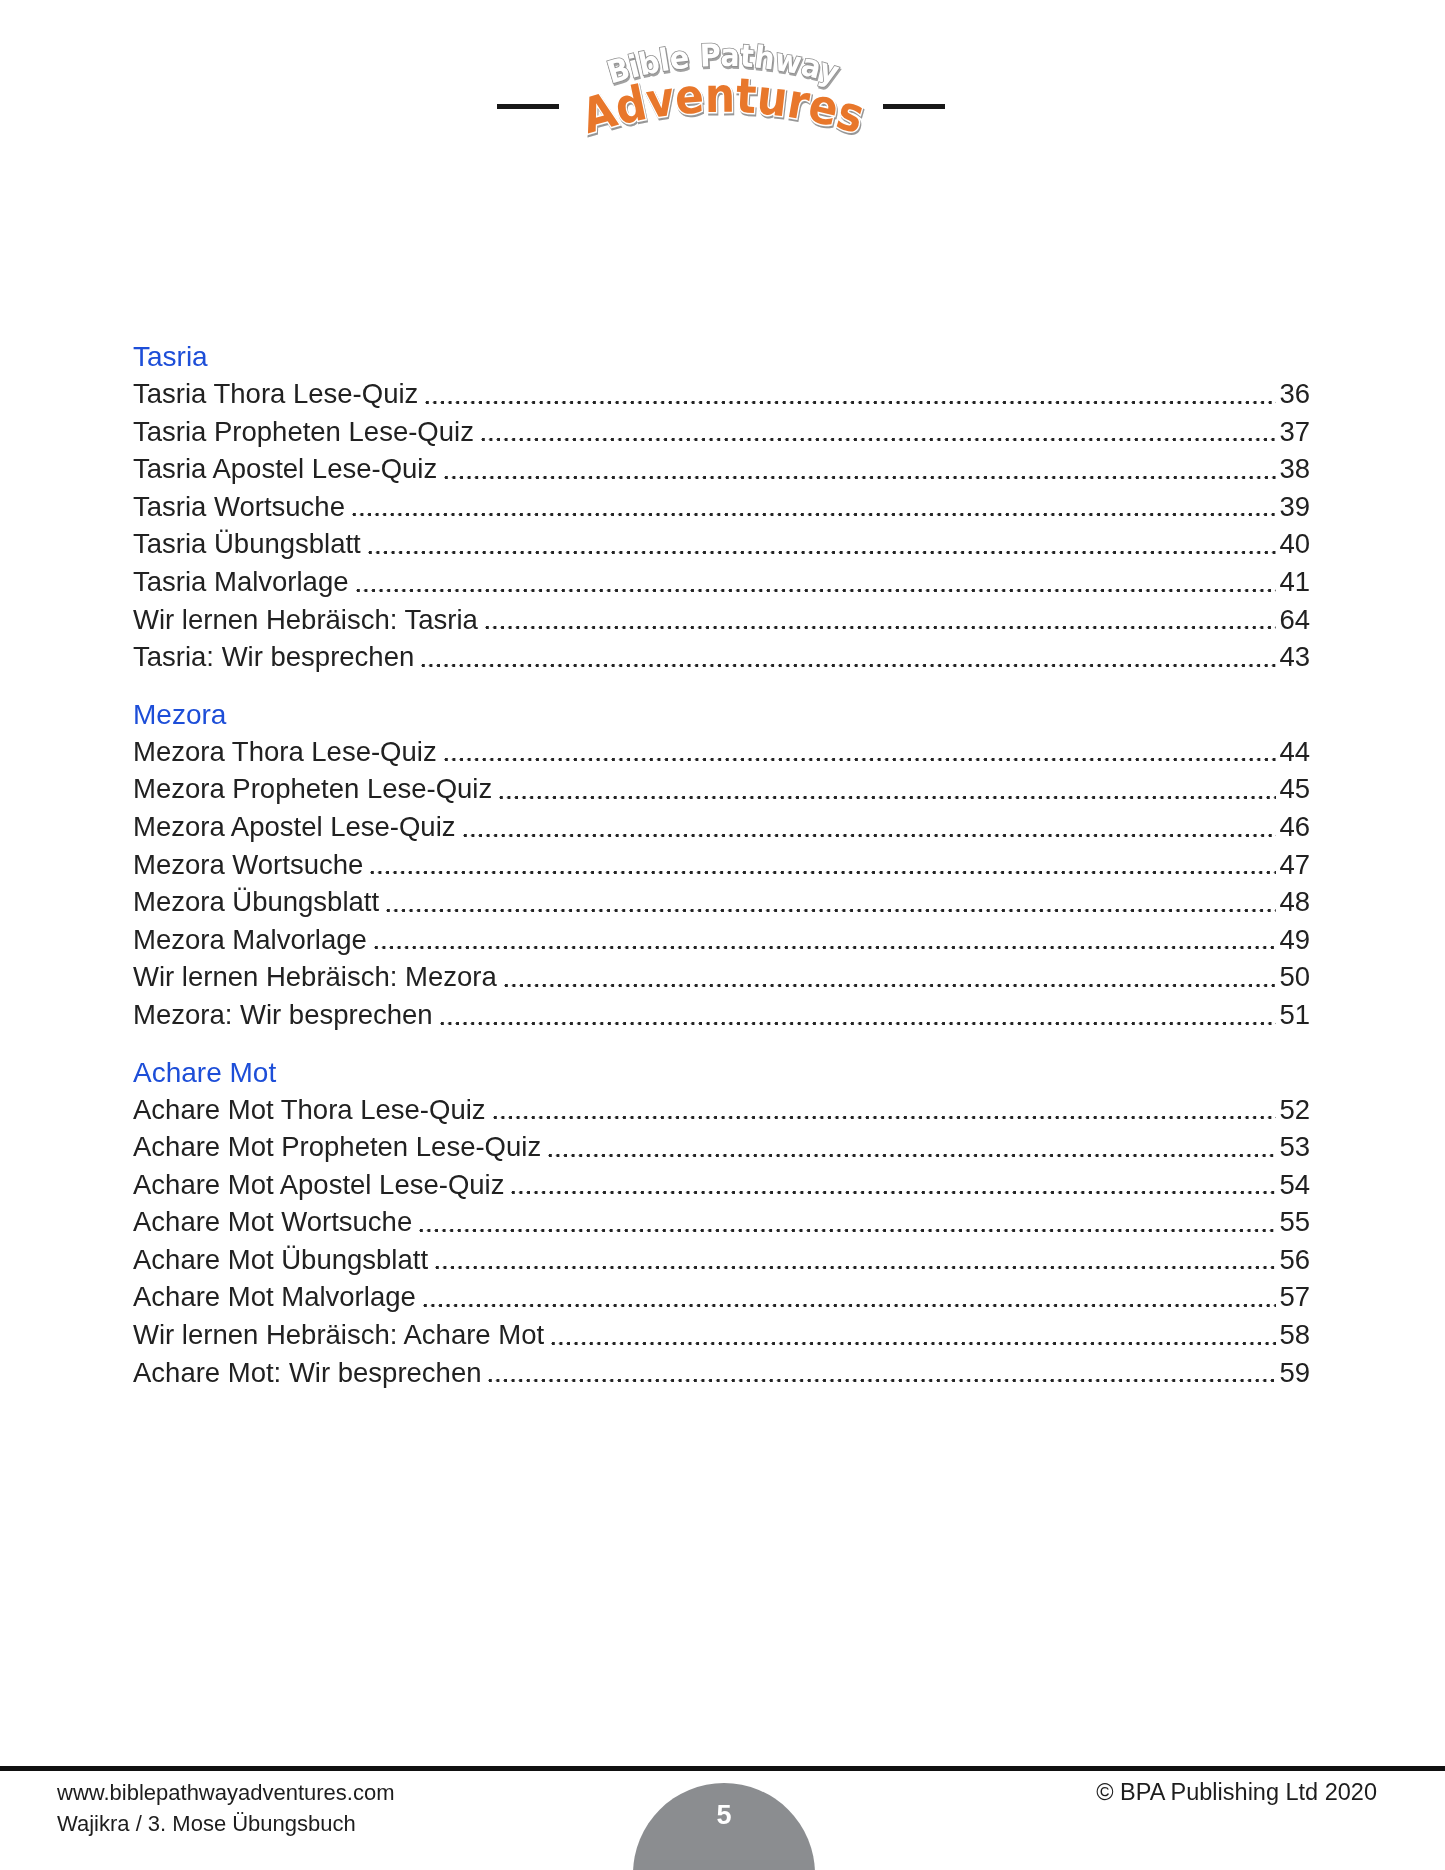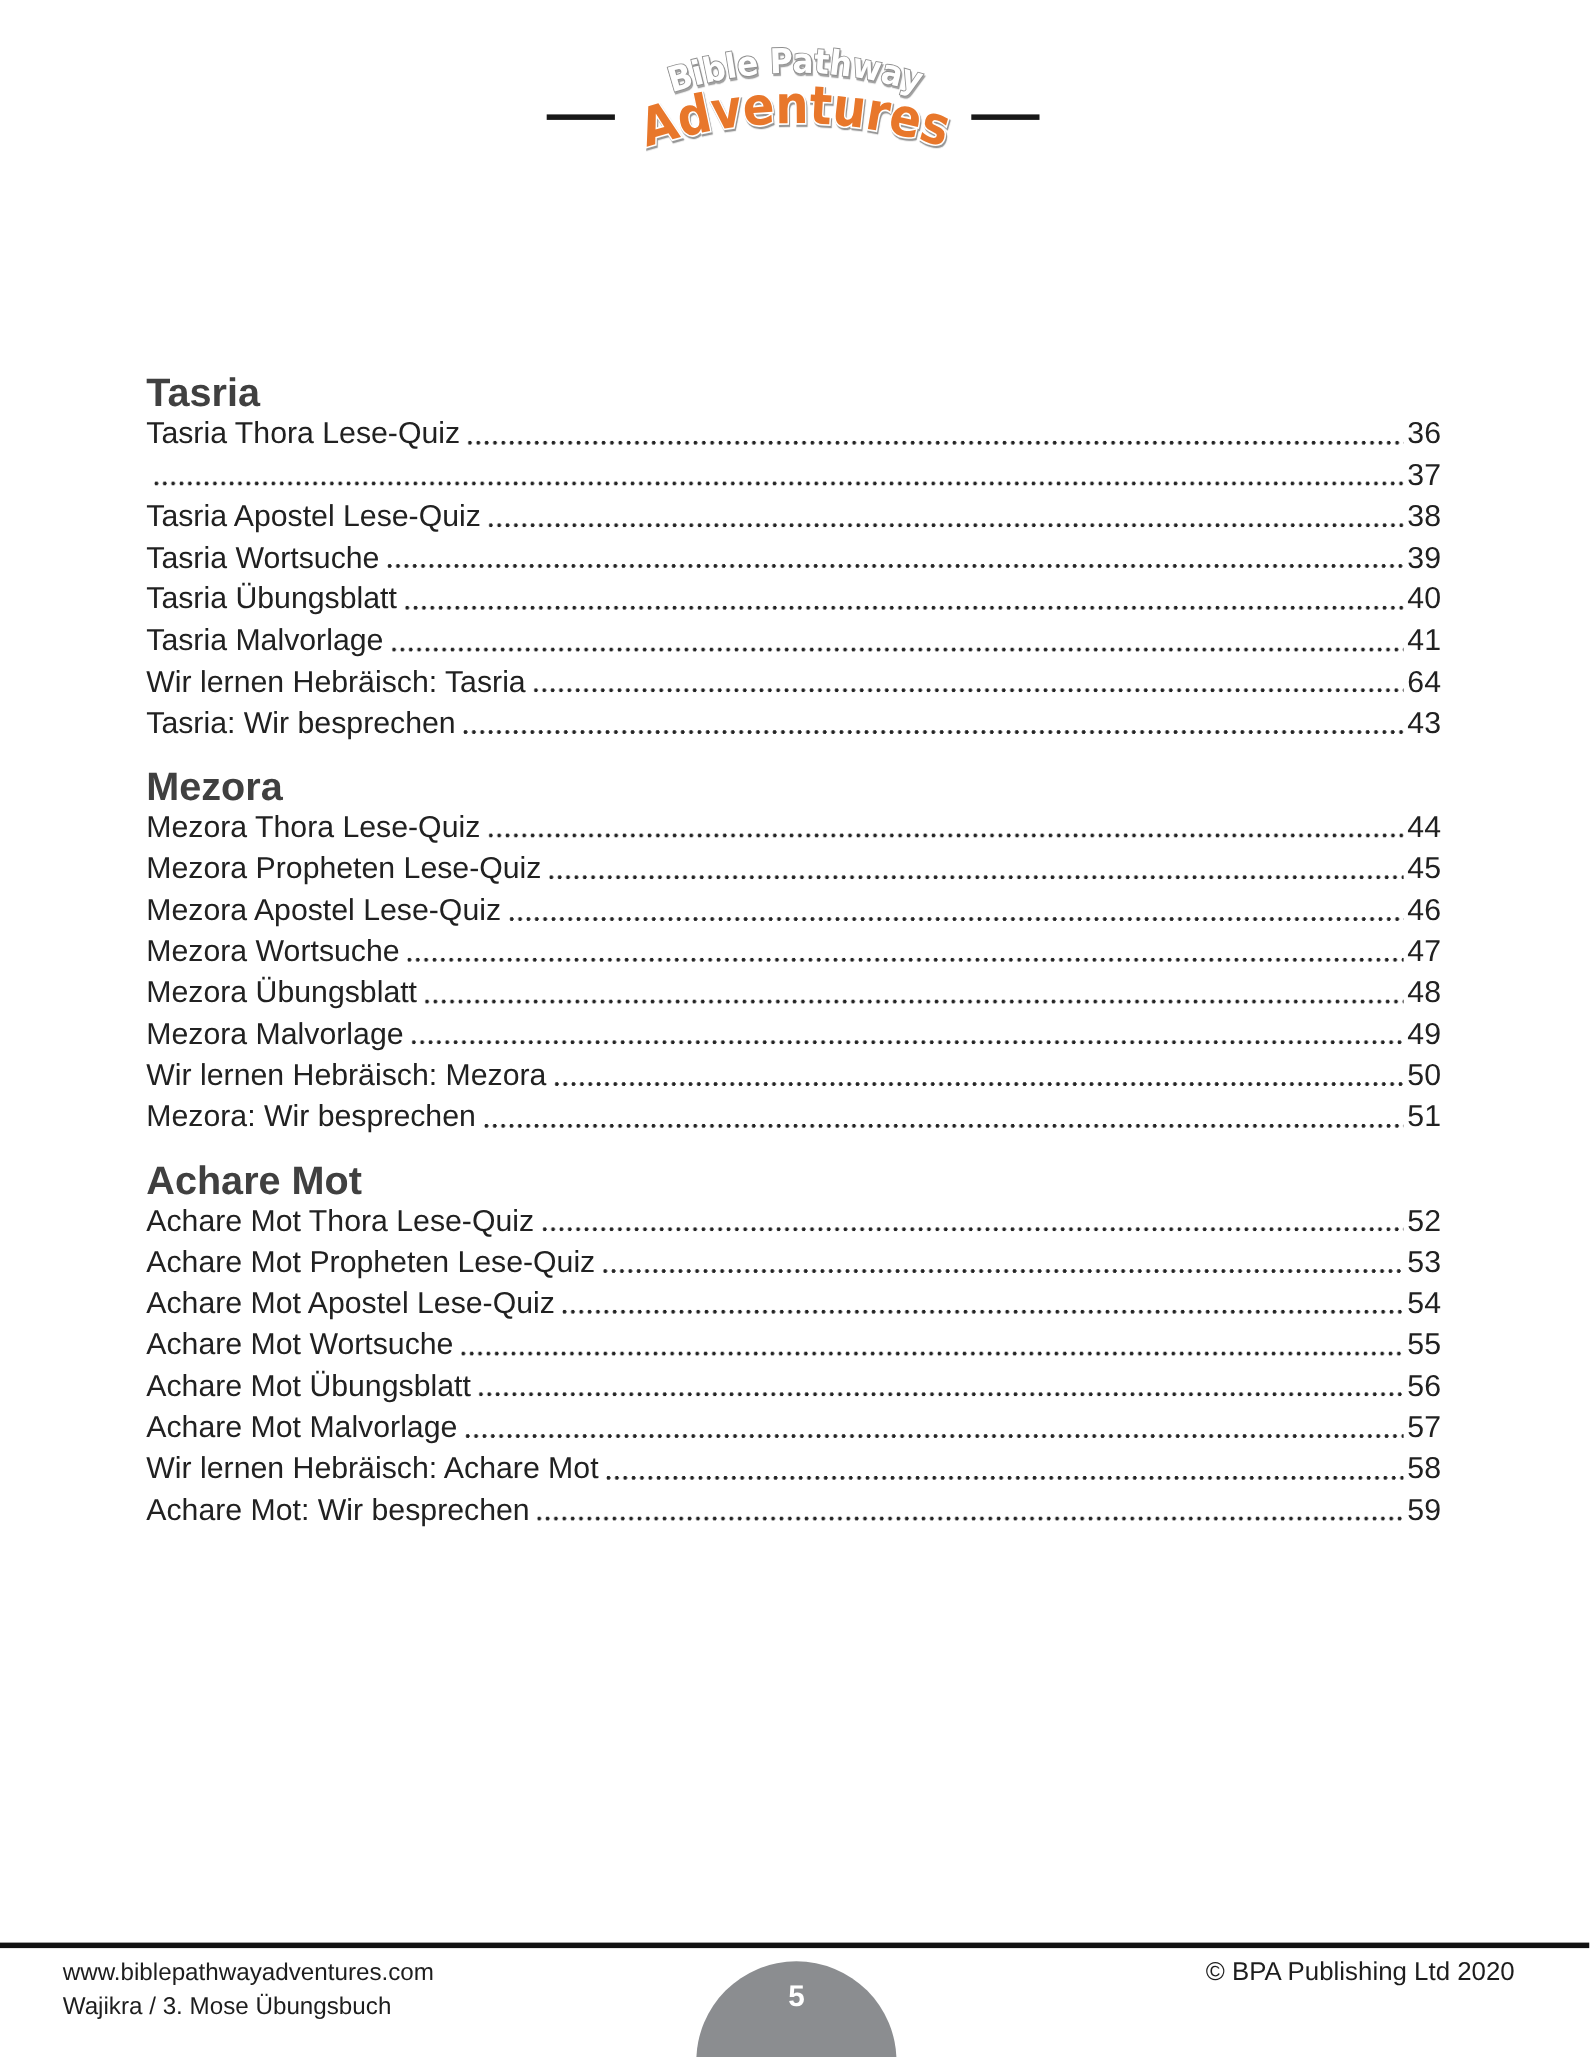--- a/index.html
+++ b/index.html
@@ -60,24 +60,24 @@
   .toc {
     position: absolute;
     left: 133px;
     top: 338px;
     width: 1177px;
   }
   .toc-section { margin-top: 20px; }
   .toc-section:first-child { margin-top: 0; }
   .toc-heading {
     margin: 0;
-    font-size: 36px;
-    font-weight: bold;
+    font-size: 28px;
+    font-weight: normal;
     line-height: 37px;
-    color: #404040;
+    color: #1d4ed8;
   }
   .toc-row {
     display: flex;
     align-items: flex-end;
     height: 37.6px;
     font-size: 27.5px;
     line-height: 37.6px;
   }
   .toc-label { white-space: nowrap; }
   .leader {
@@ -157,20 +157,21 @@
   <section class="toc-section">
     <h2 class="toc-heading">Tasria</h2>
     <div class="toc-rows">
   <div class="toc-row">
     <span class="toc-label">Tasria Thora Lese-Quiz</span>
     <span class="leader"></span>
     <span class="toc-page">36</span>
   </div>
 
   <div class="toc-row">
+    <span class="toc-label">Tasria Propheten Lese-Quiz</span>
     <span class="leader"></span>
     <span class="toc-page">37</span>
   </div>
 
   <div class="toc-row">
     <span class="toc-label">Tasria Apostel Lese-Quiz</span>
     <span class="leader"></span>
     <span class="toc-page">38</span>
   </div>
 

